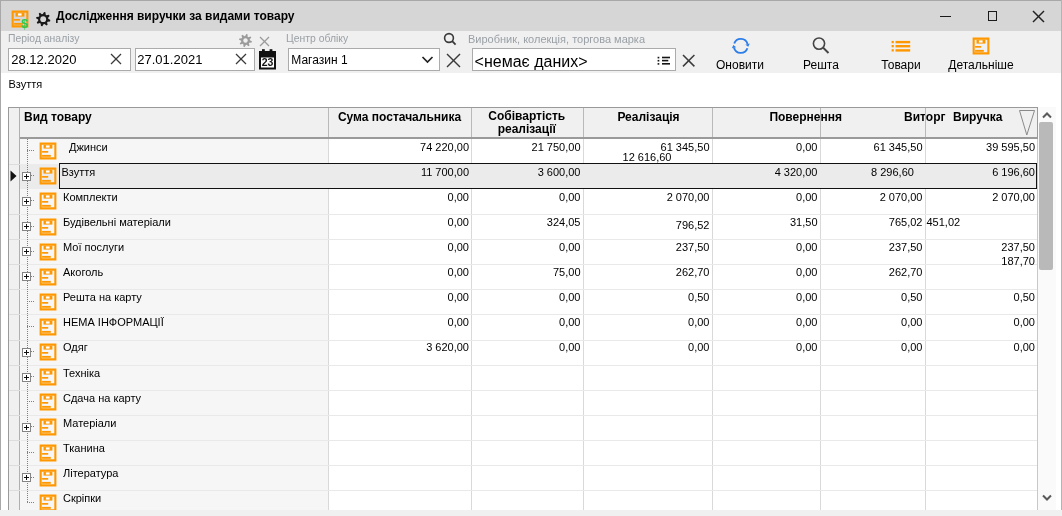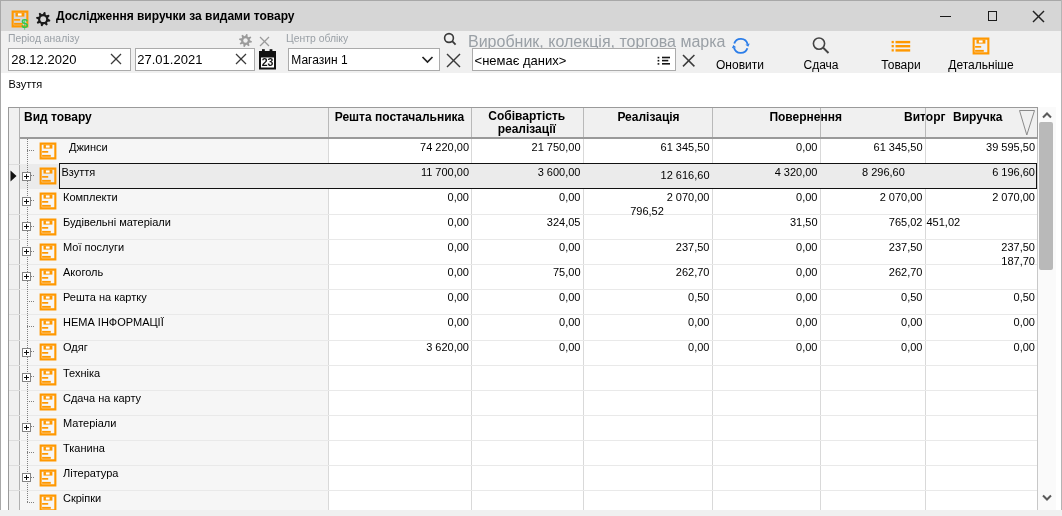--- a/index.html
+++ b/index.html
@@ -30,21 +30,21 @@
 <div class="abs" style="left:56px;top:8.5px;font-size:12px;font-weight:bold;color:#000;white-space:nowrap">Дослідження виручки за видами товару</div>
 <div class="abs" style="left:940px;top:16px;width:11px;height:1.4px;background:#1a1a1a"></div>
 <div class="abs" style="left:987.5px;top:11px;width:9.4px;height:9.6px;border:1.4px solid #1a1a1a"></div>
 <svg style="position:absolute;left:1031.5px;top:9.5px" width="13.0" height="13.0">
     <line x1="1" y1="1" x2="12.0" y2="12.0" stroke="#222" stroke-width="1.5"></line>
     <line x1="12.0" y1="1" x2="1" y2="12.0" stroke="#222" stroke-width="1.5"></line>
   </svg>
 <div class="abs" style="left:0;top:30.5px;width:1062px;height:42.5px;background:#f0f0f0"></div>
 <div class="lbl" style="left:8px;top:33.2px">Період аналізу</div>
 <div class="lbl" style="left:286px;top:33.2px">Центр обліку</div>
-<div class="lbl" style="left:468px;top:33px;font-size:16px">Виробник, колекція, торгова марка</div>
+<div class="lbl" style="left:468px;top:33px;font-size:11px">Виробник, колекція, торгова марка</div>
 <svg style="position:absolute;left:238.5px;top:34.0px" width="13.0" height="13.0">
     <polygon points="7.28,0.05 8.52,0.32 8.66,2.67 9.36,3.16 11.61,2.49 12.30,3.56 10.74,5.31 10.89,6.16 12.95,7.28 12.68,8.52 10.33,8.66 9.84,9.36 10.51,11.61 9.44,12.30 7.69,10.74 6.84,10.89 5.72,12.95 4.48,12.68 4.34,10.33 3.64,9.84 1.39,10.51 0.70,9.44 2.26,7.69 2.11,6.84 0.05,5.72 0.32,4.48 2.67,4.34 3.16,3.64 2.49,1.39 3.56,0.70 5.31,2.26 6.16,2.11" fill="#9b9b9b"></polygon>
     <circle cx="6.5" cy="6.5" r="2.2" fill="#f0f0f0"></circle>
   </svg>
 <svg style="position:absolute;left:258.5px;top:35.5px" width="11.0" height="11.0">
     <line x1="1" y1="1" x2="10.0" y2="10.0" stroke="#9a9a9a" stroke-width="1.2"></line>
     <line x1="10.0" y1="1" x2="1" y2="10.0" stroke="#9a9a9a" stroke-width="1.2"></line>
   </svg>
 <div class="fld" style="left:8px;top:48px;width:123px;height:22.5px"></div>
 <div class="ftx" style="left:11.3px;top:52.2px">28.12.2020</div>
@@ -72,21 +72,21 @@
   </svg>
 <svg class="abs" style="left:443px;top:32px" width="14" height="15">
     <circle cx="6" cy="6" r="4.4" fill="none" stroke="#3a3a3a" stroke-width="1.6"></circle>
     <line x1="9.2" y1="9.2" x2="12.6" y2="12.6" stroke="#3a3a3a" stroke-width="1.8"></line>
   </svg>
 <svg style="position:absolute;left:445.5px;top:53.0px" width="15.0" height="15.0">
     <line x1="1" y1="1" x2="14.0" y2="14.0" stroke="#3a3a3a" stroke-width="1.4"></line>
     <line x1="14.0" y1="1" x2="1" y2="14.0" stroke="#3a3a3a" stroke-width="1.4"></line>
   </svg>
 <div class="fld" style="left:472px;top:48px;width:204px;height:22.5px"></div>
-<div class="ftx" style="left:474.6px;top:53px;font-size:13px">&lt;немає даних&gt;</div>
+<div class="ftx" style="left:474.6px;top:53px;font-size:16px">&lt;немає даних&gt;</div>
 <svg class="abs" style="left:656px;top:55px" width="16" height="12">
 <rect x="1.6" y="1.8" width="1.7" height="1.6" fill="#151515"></rect>
 <rect x="1.6" y="4.9" width="1.7" height="1.6" fill="#151515"></rect>
 <rect x="1.6" y="8.1" width="1.7" height="1.6" fill="#151515"></rect>
 <rect x="6" y="1.7" width="8" height="1.6" fill="#151515"></rect>
 <rect x="6" y="4.8" width="6.3" height="1.6" fill="#151515"></rect>
 <rect x="6" y="8.0" width="8" height="1.6" fill="#151515"></rect>
 </svg>
 <svg style="position:absolute;left:682.0px;top:54.0px" width="13.4" height="13.4">
     <line x1="1" y1="1" x2="12.4" y2="12.4" stroke="#3a3a3a" stroke-width="1.5"></line>
@@ -98,21 +98,21 @@
 <path d="M 16.38 12.29 A 7 7 0 0 1 3.04 11.71"></path>
 </g>
 <path d="M 17.3 10.8 L 18.7 7.5 L 14.4 8.7 Z" fill="#2b7de9"></path>
 <path d="M 2.3 9.0 L 0.9 12.28 L 5.2 11.14 Z" fill="#2b7de9"></path>
 </svg>
 <div class="btx" style="left:695px;top:57.5px;width:90px">Оновити</div>
 <svg class="abs" style="left:812px;top:36px" width="18" height="19">
     <circle cx="7" cy="7.6" r="5.6" fill="none" stroke="#444" stroke-width="1.6"></circle>
     <line x1="11.2" y1="11.8" x2="16.5" y2="17" stroke="#444" stroke-width="1.9"></line>
   </svg>
-<div class="btx" style="left:776px;top:57.5px;width:90px">Сдача</div>
+<div class="btx" style="left:776px;top:57.5px;width:90px">Решта</div>
 <svg class="abs" style="left:891px;top:40px" width="20" height="13">
     <rect x="0.6" y="0.9" width="2.2" height="2.3" fill="#FF9800"></rect>
     <rect x="4.5" y="0.9" width="14.7" height="2.4" fill="#FF9800"></rect>
     <rect x="0.6" y="5.0" width="2.2" height="2.3" fill="#FF9800"></rect>
     <rect x="4.5" y="5.0" width="14.7" height="2.4" fill="#FF9800"></rect>
     <rect x="0.6" y="9.2" width="2.2" height="2.3" fill="#FF9800"></rect>
     <rect x="4.5" y="9.2" width="14.7" height="2.4" fill="#FF9800"></rect>
   </svg>
 <div class="btx" style="left:856px;top:57.5px;width:90px">Товари</div>
 <svg style="position:absolute;left:972px;top:37px;overflow:visible" width="18" height="18" viewBox="0 0 18 18">
@@ -127,21 +127,21 @@
 <div class="abs" style="left:8px;top:107px;width:1029px;height:403px;background:#fff"></div>
 <div class="abs" style="left:8px;top:107px;width:1029px;height:30.30000000000001px;background:#f0f0f0"></div>
 <div class="abs" style="left:8px;top:107px;width:1030px;height:1px;background:#9a9a9a"></div>
 <div class="abs" style="left:8px;top:107px;width:1px;height:403px;background:#9a9a9a"></div>
 <div class="abs" style="left:1037px;top:107px;width:1px;height:31.80000000000001px;background:#9a9a9a"></div>
 <div class="abs" style="left:1037px;top:138.8px;width:1px;height:371.2px;background:#c8c8c8"></div>
 <div class="abs" style="left:8px;top:137.3px;width:1029px;height:1.5px;background:#9a9a9a"></div>
 <div class="abs" style="left:9px;top:108px;width:10.5px;height:402px;background:#f0f0f0;border-right:1px solid #b0b0b0"></div>
 <div class="abs" style="left:20.0px;top:138.6px;width:308.0px;height:371.4px;background:#f6f6f6"></div>
 <div class="hdr" style="left:24px;top:109.9px">Вид товару</div>
-<div class="hdr" style="left:324.5px;top:109.9px;width:150px;text-align:center">Решта постачальника</div>
+<div class="hdr" style="left:324.5px;top:109.9px;width:150px;text-align:center">Сума постачальника</div>
 <div class="hdr" style="left:456.75px;top:109.9px;width:140px;text-align:center;line-height:13.2px">Собівартість<br>реалізації</div>
 <div class="hdr" style="left:573.5px;top:109.9px;width:150px;text-align:center">Реалізація</div>
 <div class="hdr" style="left:692.0px;top:109.9px;width:150px;text-align:right">Повернення</div>
 <div class="hdr" style="left:795.5px;top:109.9px;width:150px;text-align:right">Виторг</div>
 <div class="hdr" style="left:902.75px;top:109.9px;width:150px;text-align:center">Виручка</div>
 <svg class="abs" style="left:1019px;top:109px" width="17" height="28">
     <polygon points="0.5,1.5 15.5,1.5 7.8,26" fill="#f0f0f0" stroke="#8a8a8a" stroke-width="1"></polygon>
   </svg>
 <div class="vline" style="left:328px;top:108px;height:29.30000000000001px;background:#b9b9b9"></div>
 <div class="vline" style="left:328px;top:138.6px;height:371.4px"></div>
@@ -179,23 +179,23 @@
 <svg style="position:absolute;left:39px;top:167.28px;overflow:visible" width="18" height="18" viewBox="0 0 18 18">
 <path d="M0.6,0.6 H17.4 V17.4 H0.6 Z M2.7,2.7 H15.3 V15.3 H2.7 Z" fill="#FF9800" fill-rule="evenodd"></path>
 <rect x="4.5" y="2.7" width="8.9" height="3.9" fill="#FF9800"></rect>
 <rect x="6.9" y="3.4" width="3.7" height="2.2" fill="#fff"></rect>
 <rect x="3.1" y="9.0" width="6.1" height="1.7" fill="#FF9800"></rect>
 <rect x="3.1" y="12.9" width="8.7" height="1.9" fill="#FF9800"></rect>
 </svg>
 <div class="cell" style="left:61.5px;top:165.62px">Взуття</div>
 <div class="cell" style="left:330px;top:165.62px;width:139px;text-align:right">11 700,00</div>
 <div class="cell" style="left:473px;top:165.62px;width:107.5px;text-align:right">3 600,00</div>
-<div class="cell" style="left:584.5px;top:169px;width:125.0px;text-align:right">12 616,60</div>
+<div class="cell" style="left:584.5px;top:151px;width:125.0px;text-align:center">12 616,60</div>
 <div class="cell" style="left:713.5px;top:165.62px;width:104.0px;text-align:right">4 320,00</div>
-<div class="cell" style="left:862px;top:165.62px;width:101.0px;text-align:left">8 296,60</div>
+<div class="cell" style="left:842px;top:165.62px;width:101.0px;text-align:center">8 296,60</div>
 <div class="cell" style="left:926.5px;top:165.62px;width:108.5px;text-align:right">6 196,60</div>
 <div class="hline" style="left:20.5px;top:213.96px;width:1016.5px"></div>
 <div class="hline" style="left:9px;top:213.96px;width:10.5px;background:#dddddd"></div>
 <svg style="position:absolute;left:39px;top:192.4px;overflow:visible" width="18" height="18" viewBox="0 0 18 18">
 <path d="M0.6,0.6 H17.4 V17.4 H0.6 Z M2.7,2.7 H15.3 V15.3 H2.7 Z" fill="#FF9800" fill-rule="evenodd"></path>
 <rect x="4.5" y="2.7" width="8.9" height="3.9" fill="#FF9800"></rect>
 <rect x="6.9" y="3.4" width="3.7" height="2.2" fill="#fff"></rect>
 <rect x="3.1" y="9.0" width="6.1" height="1.7" fill="#FF9800"></rect>
 <rect x="3.1" y="12.9" width="8.7" height="1.9" fill="#FF9800"></rect>
 </svg>
@@ -211,21 +211,21 @@
 <svg style="position:absolute;left:39px;top:217.51999999999998px;overflow:visible" width="18" height="18" viewBox="0 0 18 18">
 <path d="M0.6,0.6 H17.4 V17.4 H0.6 Z M2.7,2.7 H15.3 V15.3 H2.7 Z" fill="#FF9800" fill-rule="evenodd"></path>
 <rect x="4.5" y="2.7" width="8.9" height="3.9" fill="#FF9800"></rect>
 <rect x="6.9" y="3.4" width="3.7" height="2.2" fill="#fff"></rect>
 <rect x="3.1" y="9.0" width="6.1" height="1.7" fill="#FF9800"></rect>
 <rect x="3.1" y="12.9" width="8.7" height="1.9" fill="#FF9800"></rect>
 </svg>
 <div class="cell" style="left:63px;top:215.85999999999999px">Будівельні матеріали</div>
 <div class="cell" style="left:330px;top:215.85999999999999px;width:139px;text-align:right">0,00</div>
 <div class="cell" style="left:473px;top:215.85999999999999px;width:107.5px;text-align:right">324,05</div>
-<div class="cell" style="left:584.5px;top:205px;width:125.0px;text-align:center">796,52</div>
+<div class="cell" style="left:584.5px;top:219px;width:125.0px;text-align:right">796,52</div>
 <div class="cell" style="left:713.5px;top:215.85999999999999px;width:104.0px;text-align:right">31,50</div>
 <div class="cell" style="left:821.5px;top:215.85999999999999px;width:101.0px;text-align:right">765,02</div>
 <div class="cell" style="left:926.5px;top:215.85999999999999px;width:108.5px;text-align:left">451,02</div>
 <div class="hline" style="left:20.5px;top:264.2px;width:1016.5px"></div>
 <div class="hline" style="left:9px;top:264.2px;width:10.5px;background:#dddddd"></div>
 <svg style="position:absolute;left:39px;top:242.64px;overflow:visible" width="18" height="18" viewBox="0 0 18 18">
 <path d="M0.6,0.6 H17.4 V17.4 H0.6 Z M2.7,2.7 H15.3 V15.3 H2.7 Z" fill="#FF9800" fill-rule="evenodd"></path>
 <rect x="4.5" y="2.7" width="8.9" height="3.9" fill="#FF9800"></rect>
 <rect x="6.9" y="3.4" width="3.7" height="2.2" fill="#fff"></rect>
 <rect x="3.1" y="9.0" width="6.1" height="1.7" fill="#FF9800"></rect>
@@ -256,21 +256,21 @@
 <div class="cell" style="left:926.5px;top:255px;width:108.5px;text-align:right">187,70</div>
 <div class="hline" style="left:20.5px;top:314.44px;width:1016.5px"></div>
 <div class="hline" style="left:9px;top:314.44px;width:10.5px;background:#dddddd"></div>
 <svg style="position:absolute;left:39px;top:292.88px;overflow:visible" width="18" height="18" viewBox="0 0 18 18">
 <path d="M0.6,0.6 H17.4 V17.4 H0.6 Z M2.7,2.7 H15.3 V15.3 H2.7 Z" fill="#FF9800" fill-rule="evenodd"></path>
 <rect x="4.5" y="2.7" width="8.9" height="3.9" fill="#FF9800"></rect>
 <rect x="6.9" y="3.4" width="3.7" height="2.2" fill="#fff"></rect>
 <rect x="3.1" y="9.0" width="6.1" height="1.7" fill="#FF9800"></rect>
 <rect x="3.1" y="12.9" width="8.7" height="1.9" fill="#FF9800"></rect>
 </svg>
-<div class="cell" style="left:63px;top:291.21999999999997px">Решта на картку</div>
+<div class="cell" style="left:63px;top:291.21999999999997px">Решта на карту</div>
 <div class="cell" style="left:330px;top:291.21999999999997px;width:139px;text-align:right">0,00</div>
 <div class="cell" style="left:473px;top:291.21999999999997px;width:107.5px;text-align:right">0,00</div>
 <div class="cell" style="left:584.5px;top:291.21999999999997px;width:125.0px;text-align:right">0,50</div>
 <div class="cell" style="left:713.5px;top:291.21999999999997px;width:104.0px;text-align:right">0,00</div>
 <div class="cell" style="left:821.5px;top:291.21999999999997px;width:101.0px;text-align:right">0,50</div>
 <div class="cell" style="left:926.5px;top:291.21999999999997px;width:108.5px;text-align:right">0,50</div>
 <div class="hline" style="left:20.5px;top:339.56px;width:1016.5px"></div>
 <div class="hline" style="left:9px;top:339.56px;width:10.5px;background:#dddddd"></div>
 <svg style="position:absolute;left:39px;top:318.0px;overflow:visible" width="18" height="18" viewBox="0 0 18 18">
 <path d="M0.6,0.6 H17.4 V17.4 H0.6 Z M2.7,2.7 H15.3 V15.3 H2.7 Z" fill="#FF9800" fill-rule="evenodd"></path>

